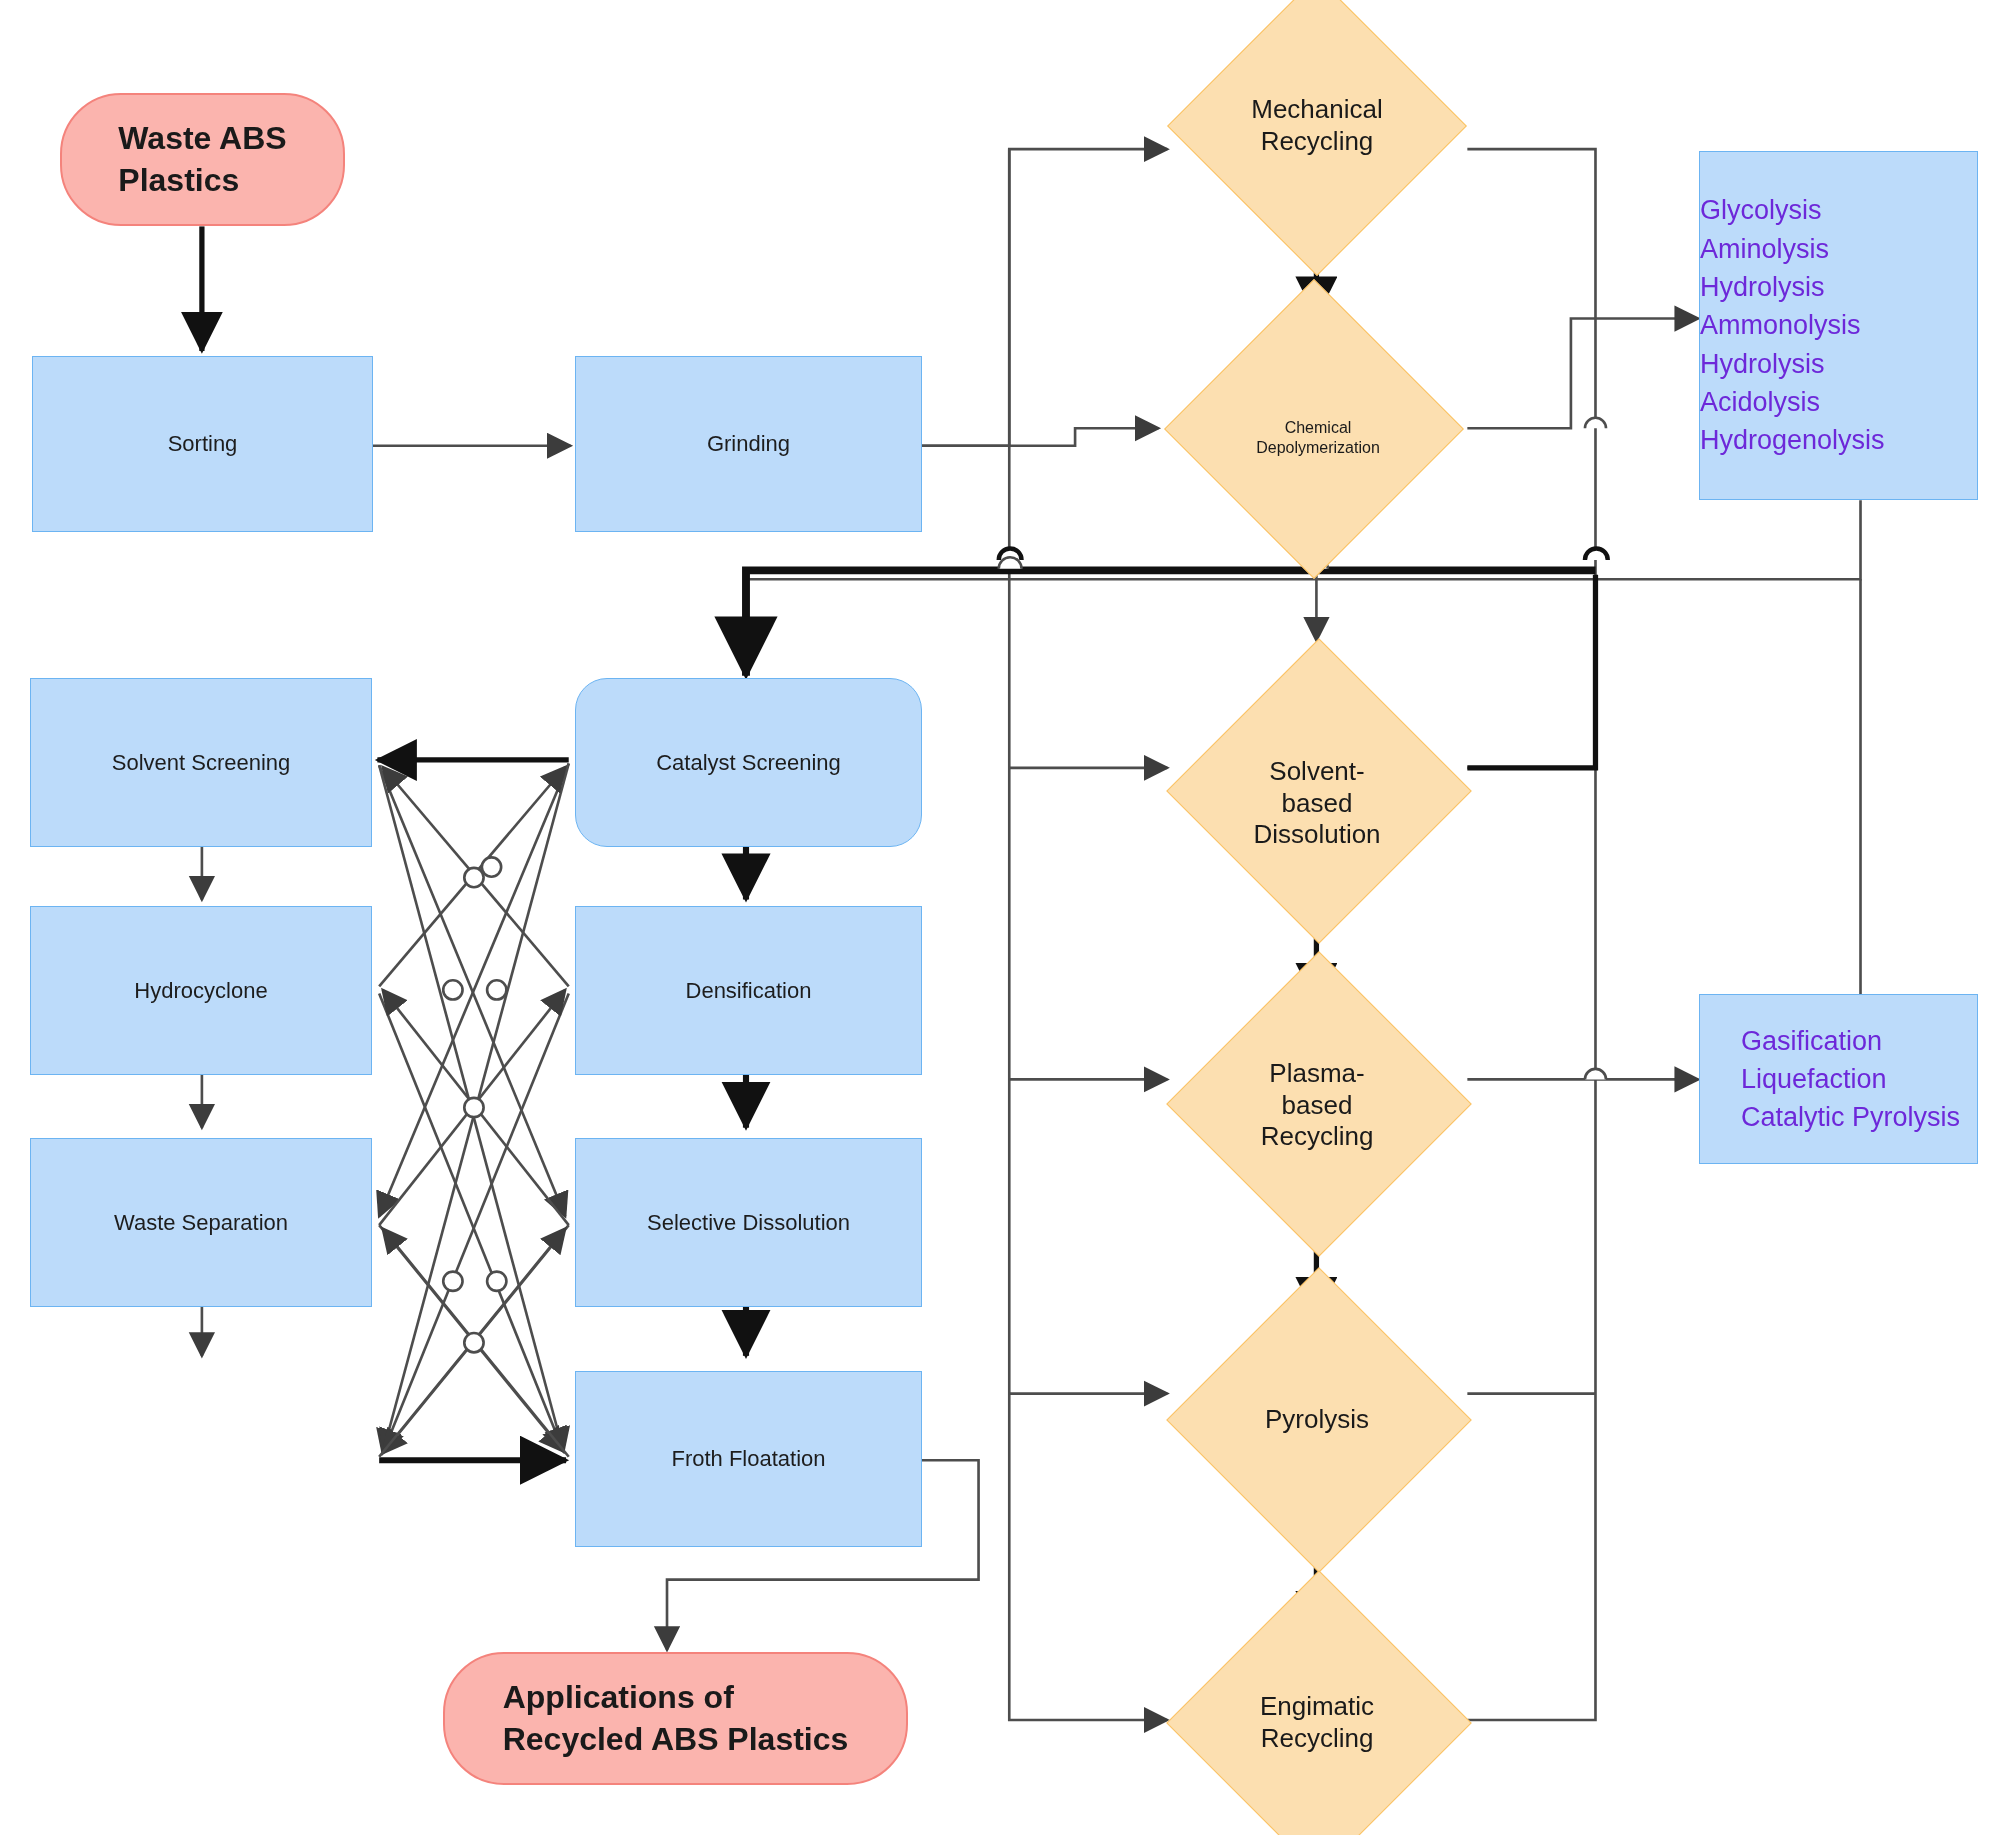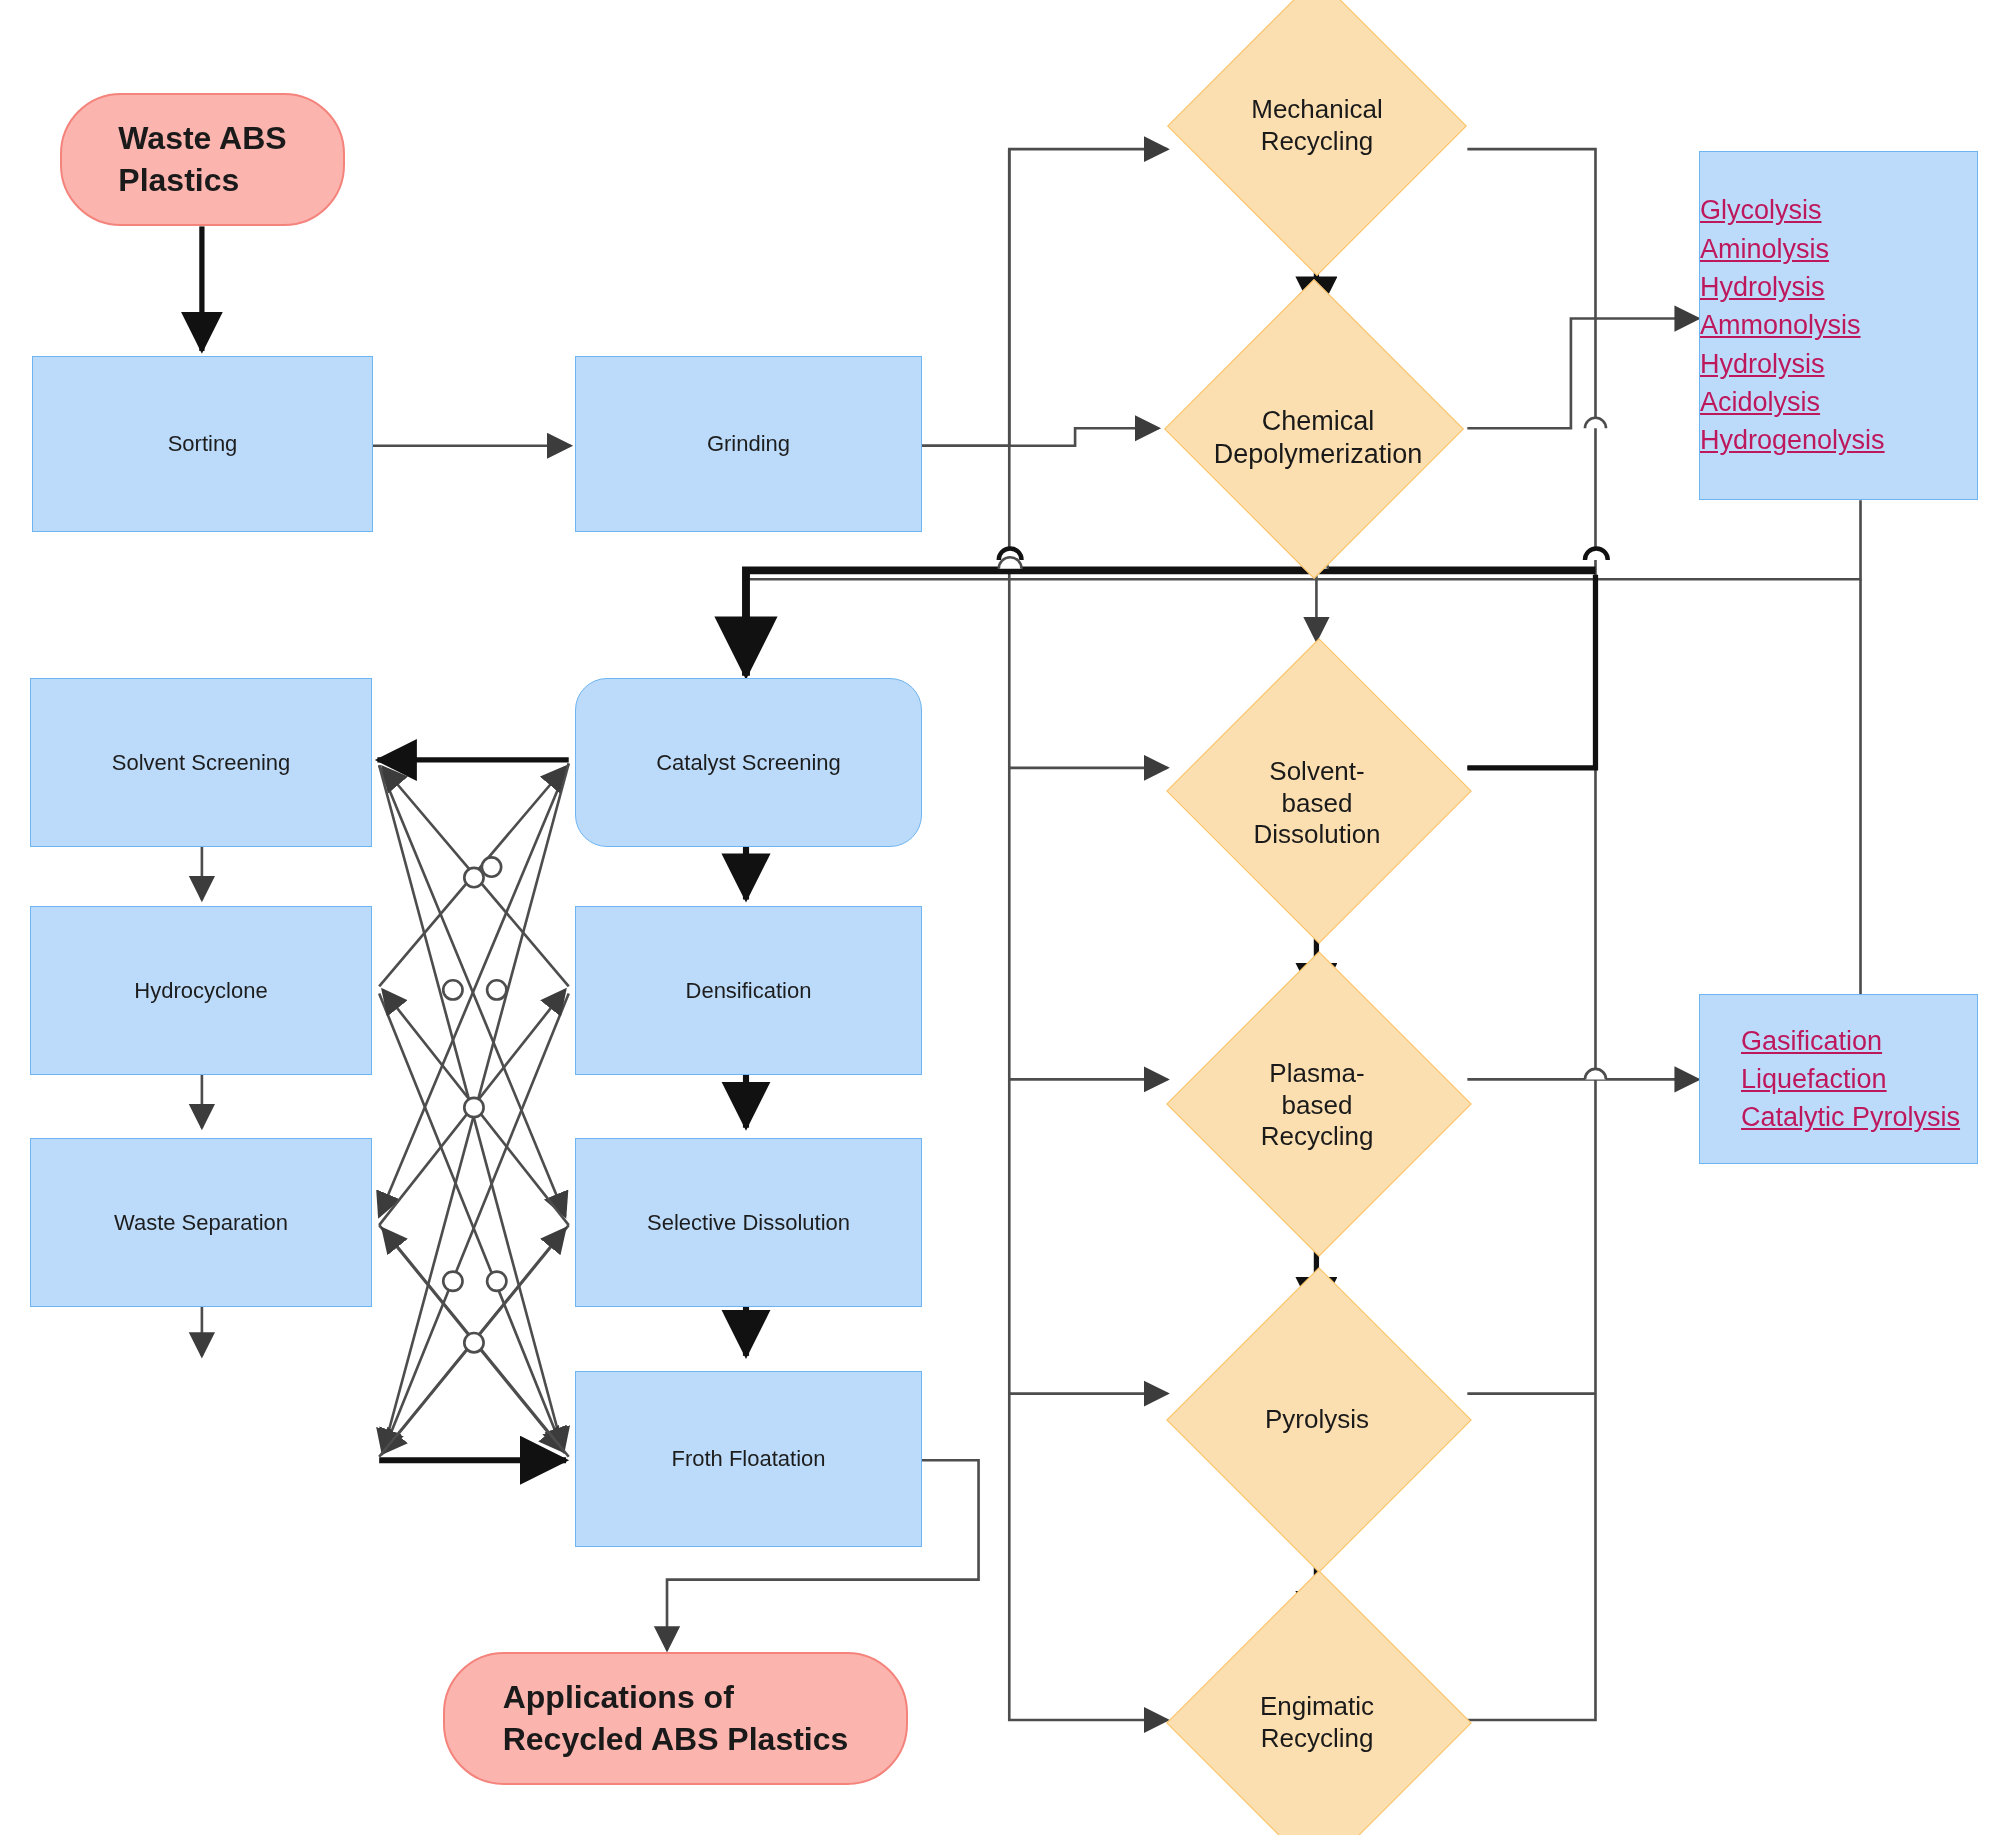--- a/index.html
+++ b/index.html
@@ -2,21 +2,21 @@
 <html style="font-size:14px"><head>
 <meta charset="utf-8">
 <style>
   html,body{margin:0;padding:0;background:#ffffff;}
   body{font-family:"Liberation Sans",sans-serif;}
   #stage{position:relative;width:2008px;height:1835px;background:#fff;overflow:hidden;}
   svg#wires{position:absolute;left:0;top:0;width:2008px;height:1835px;pointer-events:none;}
   .node{position:absolute;display:flex;align-items:center;justify-content:center;text-align:left;box-sizing:border-box;}
   .rect{background:#bcdbfa;border:1.8px solid #6cb4f2;color:#1d1d1d;font-size:22px;line-height:1.25;}
   .term{background:#fbb4ae;border:2.6px solid #f4837c;border-radius:61px;color:#1a1a1a;font-weight:bold;font-size:32px;line-height:1.3;}
-  .list{background:#bcdbfa;border:1.8px solid #6cb4f2;color:#be185d;font-size:27px;line-height:1.42;align-items:center;text-decoration:underline;}
+  .list{background:#bcdbfa;border:1.8px solid #6cb4f2;color:#6d28d9;font-size:27px;line-height:1.42;align-items:center;}
   .diamond{color:#1a1a1a;font-size:26px;line-height:1.22;z-index:2;}
   .diamond .dshape{position:absolute;left:0;top:0;width:100%;height:100%;background:#fcdfb0;border:1.8px solid #fbc263;
       transform:rotate(45deg);box-sizing:border-box;}
   .diamond .dtext{position:relative;z-index:3;padding:0 5.3px;}
   .dwrap{position:absolute;display:flex;align-items:center;justify-content:center;text-align:center;}
 </style>
 </head>
 <body>
 
 <div id="stage">
@@ -175,21 +175,21 @@
   </div>
 
   <div class="dwrap diamond" style="left:1167px;top:16px;width:300px;height:219px;">
     <div class="dshape" style="left:44px;top:3.5px;width:212px;height:212px;"></div>
     <span class="dtext" style="white-space:pre-line;">Mechanical
 Recycling</span>
   </div>
 
   <div class="dwrap diamond" style="left:1159px;top:318px;width:318px;height:223px;">
     <div class="dshape" style="left:49px;top:5.3px;width:212px;height:212px;"></div>
-    <span class="dtext" style="white-space:pre-line;font-size:27px;margin-top:16px;">Chemical
+    <span class="dtext" style="white-space:pre-line;font-size:16px;margin-top:16px;">Chemical
 Depolymerization</span>
   </div>
 
   <div class="dwrap diamond" style="left:1167px;top:660px;width:300px;height:263px;">
     <div class="dshape" style="left:44px;top:23px;width:216px;height:216px;"></div>
     <span class="dtext" style="white-space:pre-line;margin-top:24px;">Solvent-
 based
 Dissolution</span>
   </div>
 

